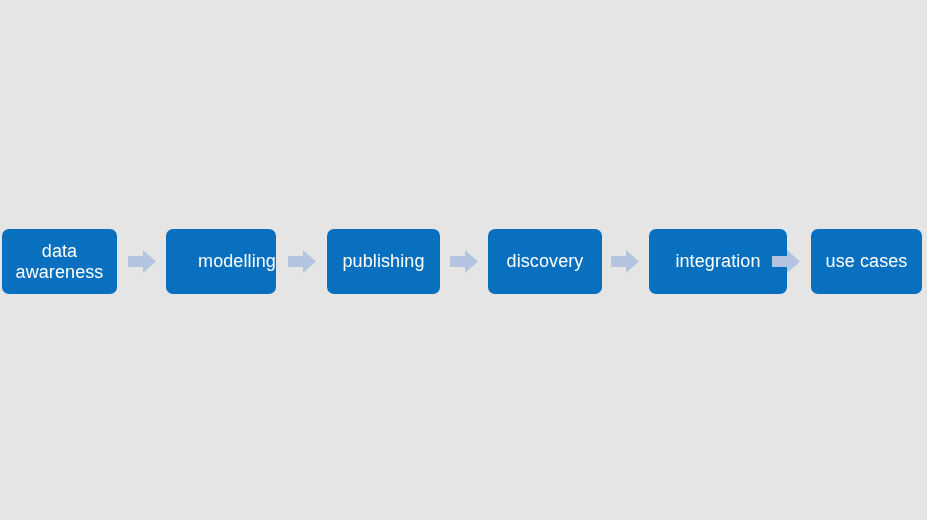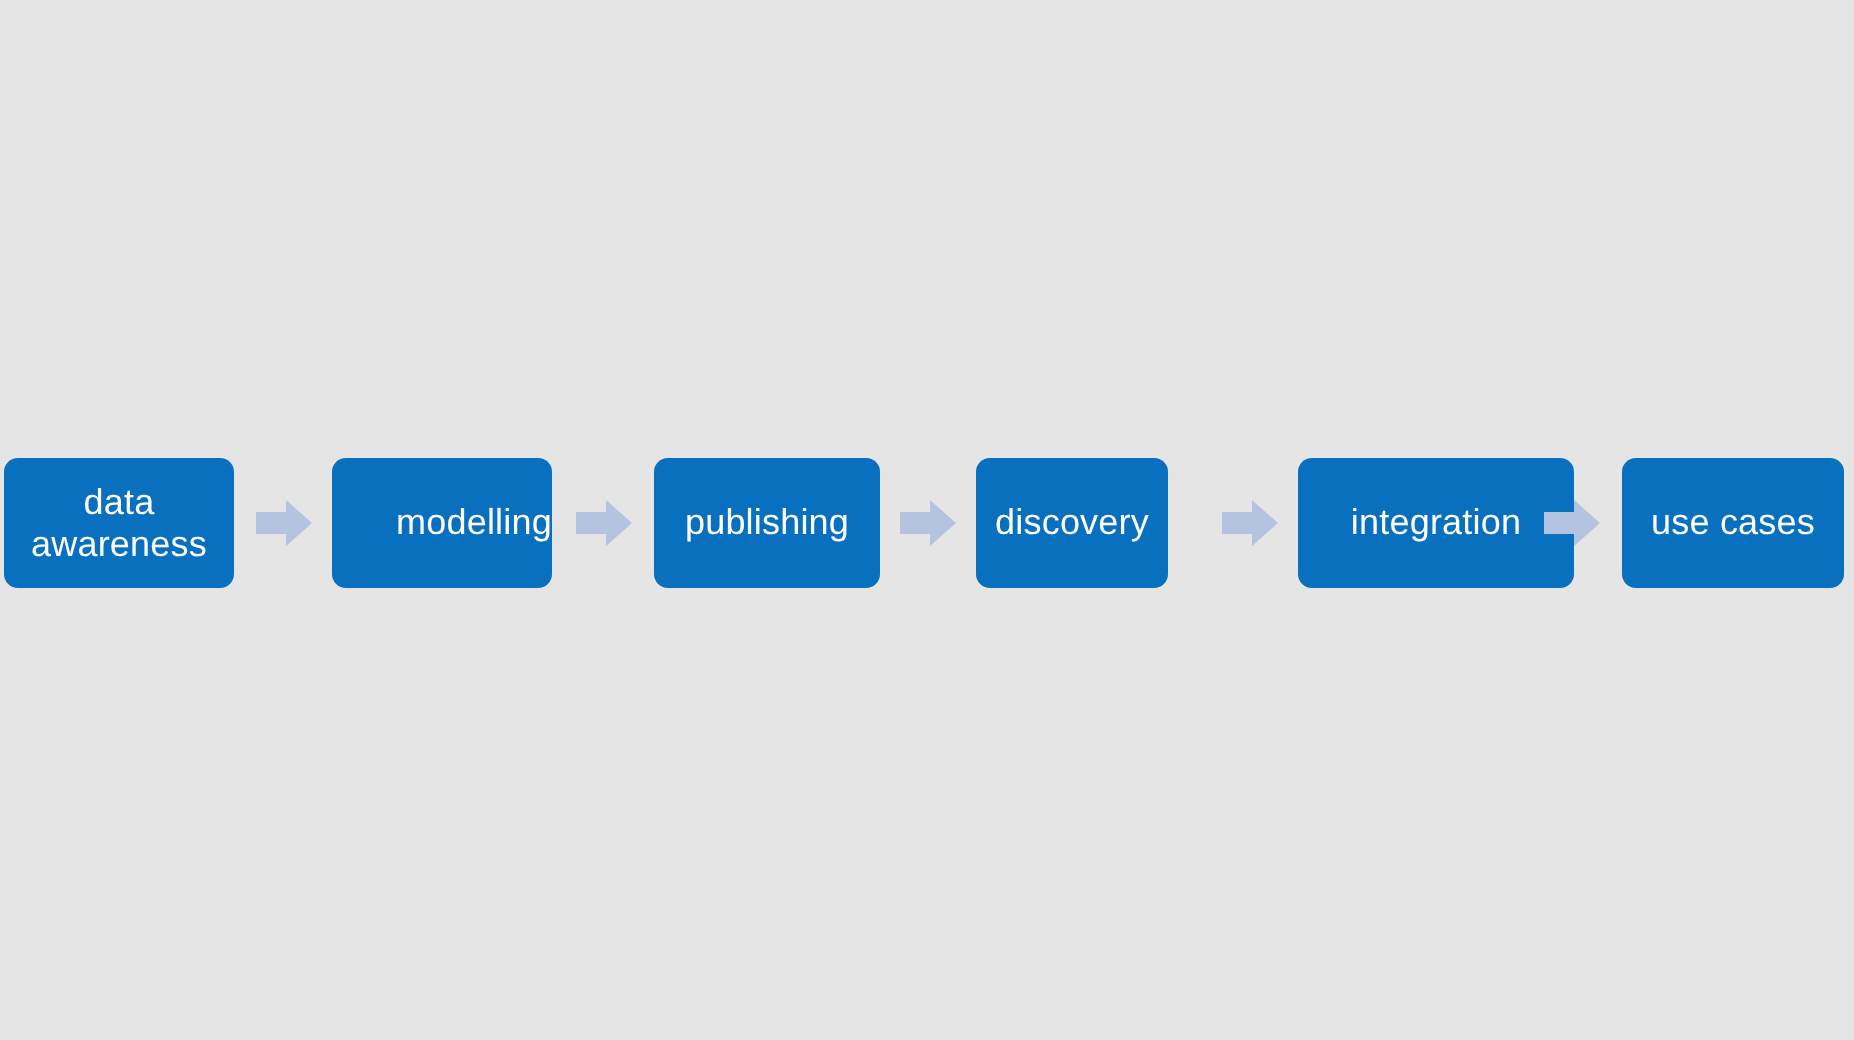--- a/index.html
+++ b/index.html
@@ -56,21 +56,21 @@
   }
   .arrow svg {
     display: block;
     width: 28px;
     height: 23px;
   }
   
   .box-0 { left: 2px;   width: 115px; }
   .box-1 { left: 166px; width: 110px; padding-left: 36px; }
   .box-2 { left: 327px; width: 113px; }
-  .box-3 { left: 488px; width: 96px; }
+  .box-3 { left: 488px; width: 114px; }
   .box-4 { left: 649px; width: 138px; }
   .box-5 { left: 811px; width: 111px; justify-content: center; }
   
   .arrow-0 { left: 128px; }
   .arrow-1 { left: 288px; }
   .arrow-2 { left: 450px; }
   .arrow-3 { left: 611px; }
   .arrow-4 { left: 772px; }
 </style>
 </head>

